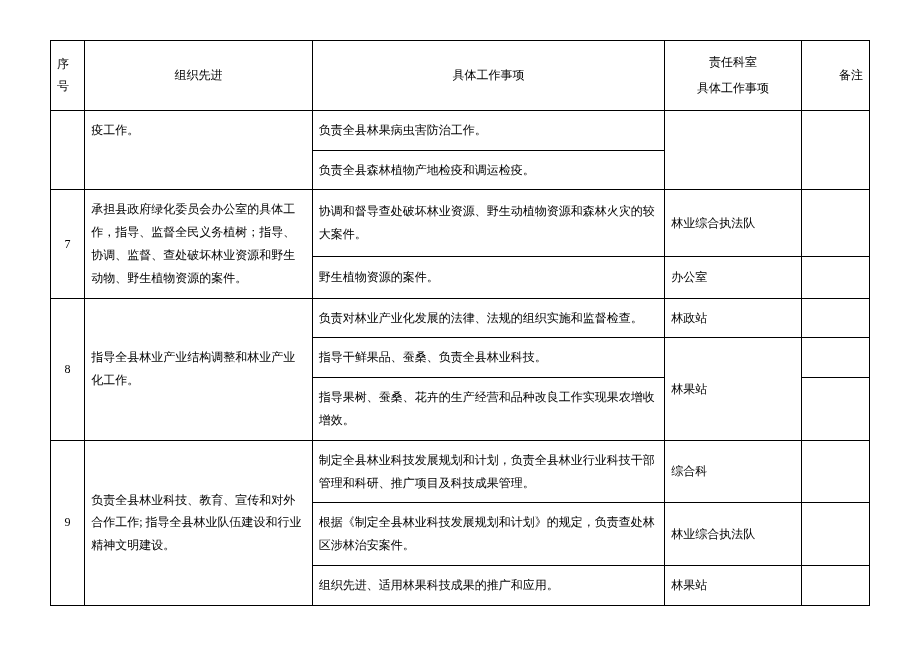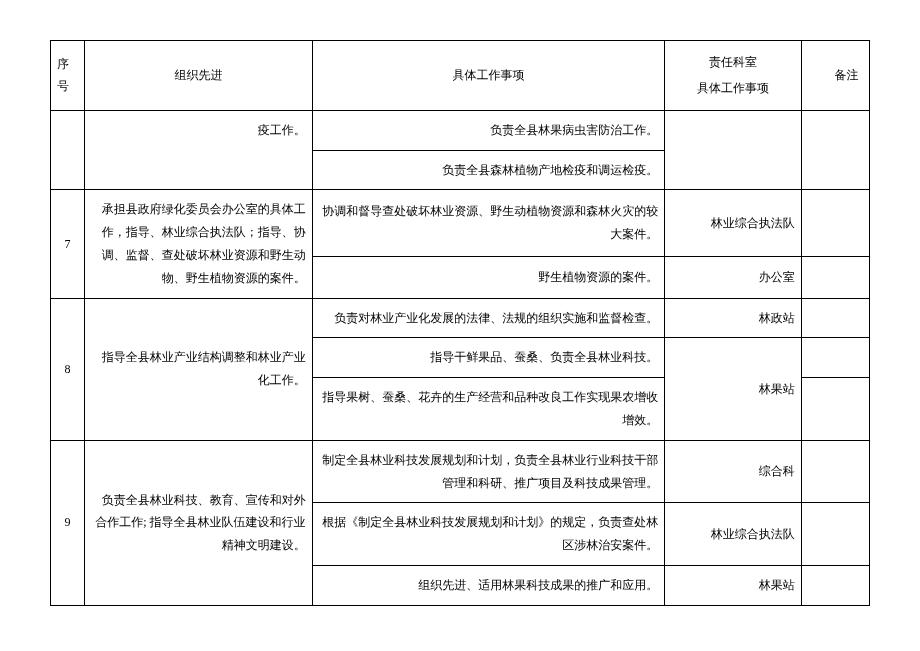--- a/index.html
+++ b/index.html
@@ -13,32 +13,32 @@
     }
     table {
       border-collapse: collapse;
       width: 100%;
       table-layout: fixed;
     }
     th, td {
       border: 1px solid #000;
       padding: 8px 6px;
       vertical-align: middle;
-      text-align: right;
+      text-align: left;
       line-height: 1.9;
       font-weight: normal;
     }
     th {
       text-align: center;
     }
     .col-seq { width: 30px; text-align: left; }
     .col-duty { width: 200px; }
     .col-item { width: 310px; }
     .col-dept { width: 120px; }
-    .col-note { width: 60px; text-align: center; padding-left: 28px; }
+    .col-note { width: 60px; text-align: right; padding-left: 28px; }
     .center { text-align: center; }
     .th-dept { line-height: 2.2; }
   </style>
 </head>
 <body>
 
 <table>
   <colgroup>
     <col class="col-seq">
     <col class="col-duty">
@@ -66,21 +66,21 @@
       <td>负责全县林果病虫害防治工作。</td>
       <td rowspan="2"></td>
       <td rowspan="2"></td>
     </tr>
     <tr>
       <td>负责全县森林植物产地检疫和调运检疫。</td>
     </tr>
 
     <tr>
       <td class="center" rowspan="2">7</td>
-      <td rowspan="2">承担县政府绿化委员会办公室的具体工作，指导、林业综合执法队；指导、协调、监督、查处破坏林业资源和野生动物、野生植物资源的案件。</td>
+      <td rowspan="2">承担县政府绿化委员会办公室的具体工作，指导、监督全民义务植树；指导、协调、监督、查处破坏林业资源和野生动物、野生植物资源的案件。</td>
       <td>协调和督导查处破坏林业资源、野生动植物资源和森林火灾的较大案件。</td>
       <td>林业综合执法队</td>
       <td></td>
     </tr>
     <tr>
       <td>野生植物资源的案件。</td>
       <td>办公室</td>
       <td></td>
     </tr>
 

